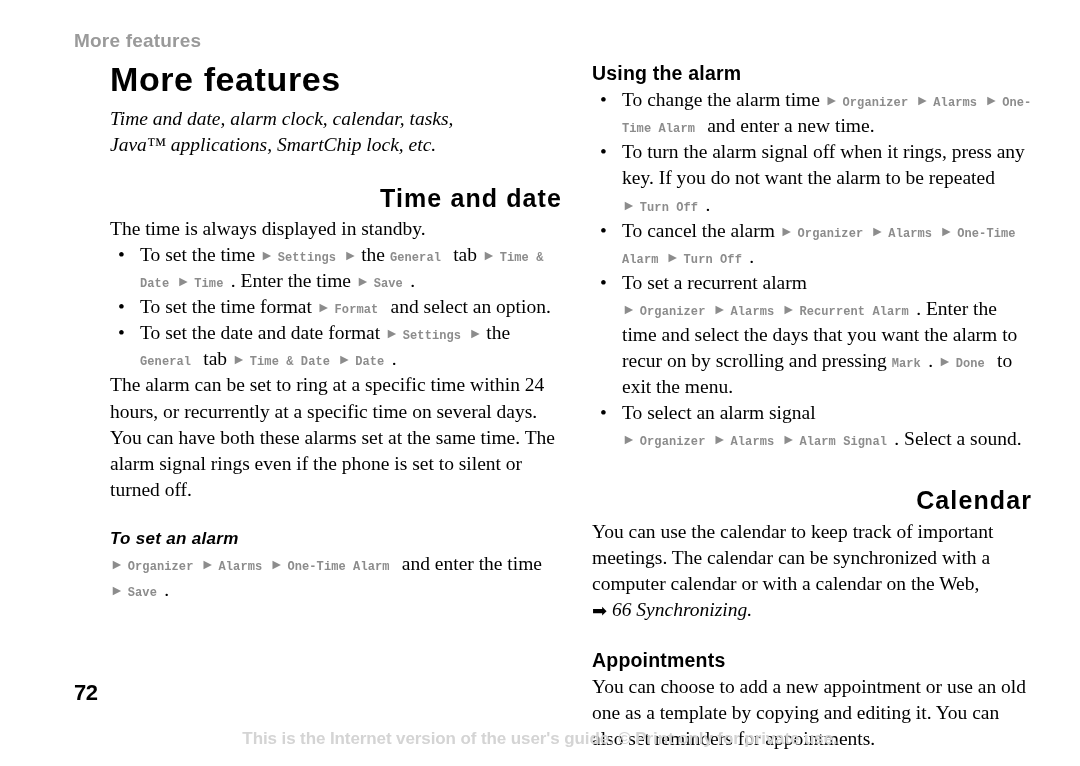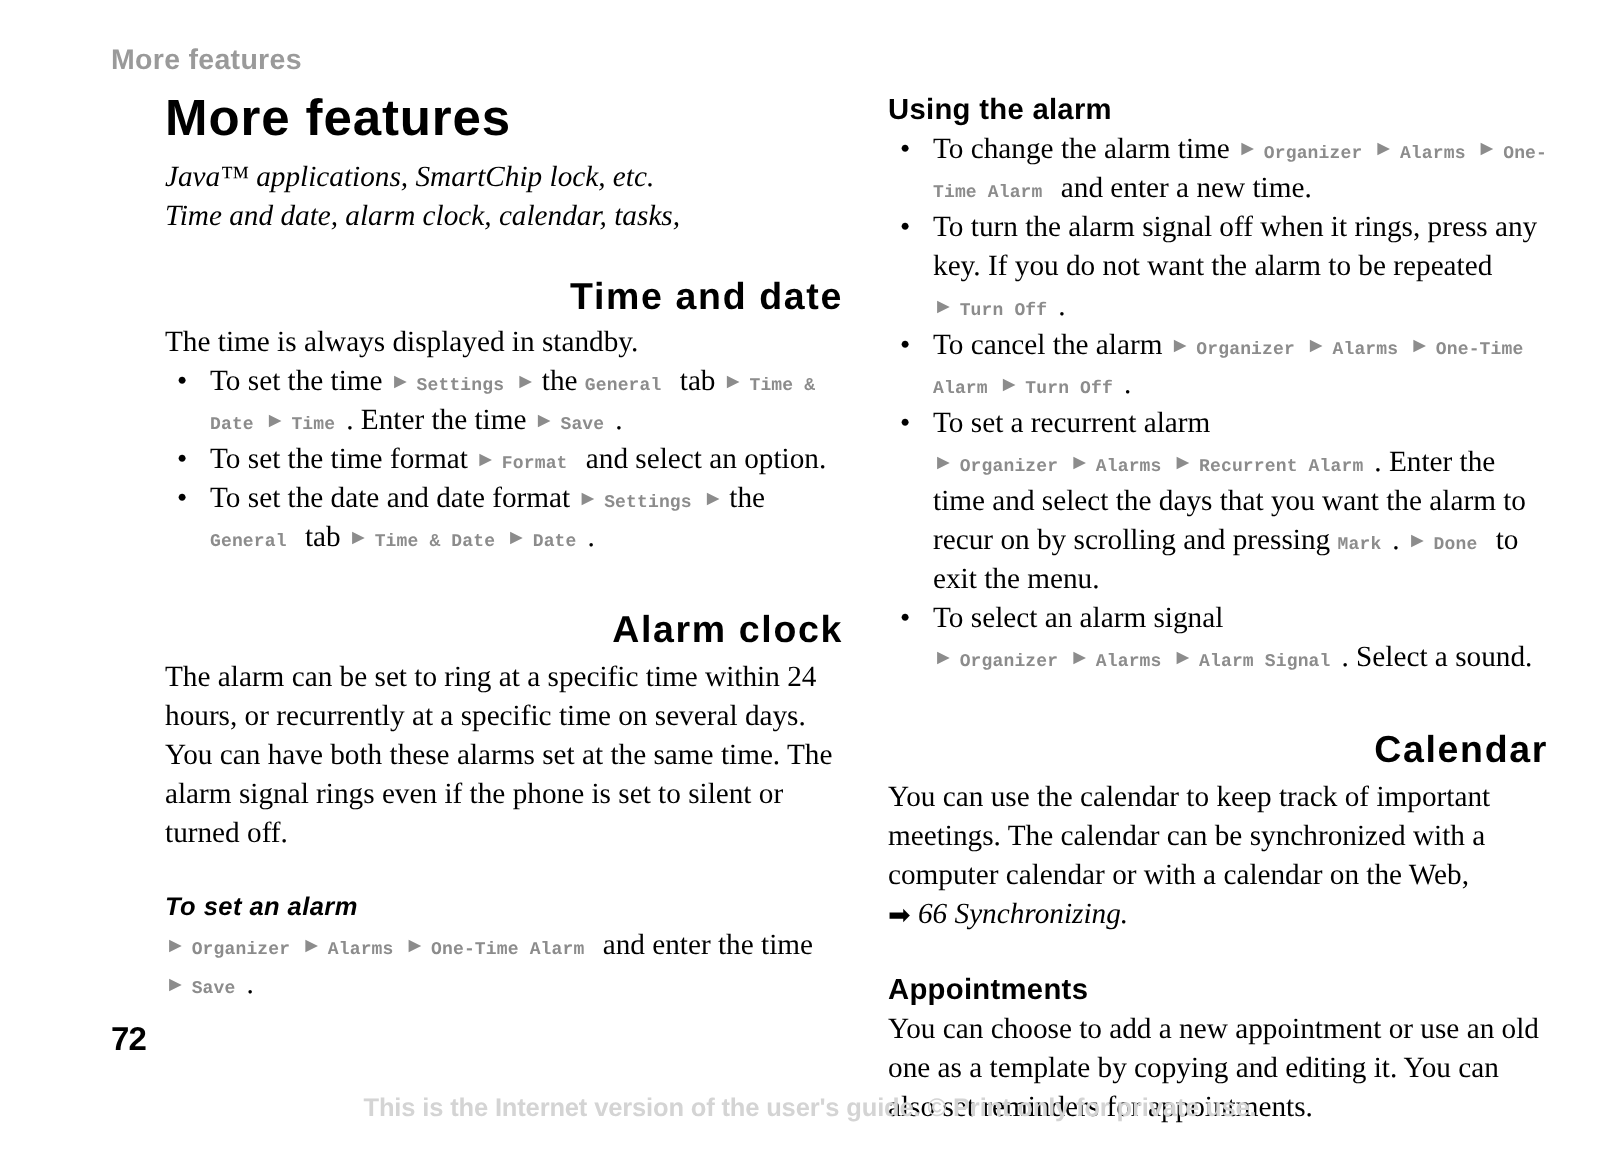--- a/index.html
+++ b/index.html
@@ -174,35 +174,34 @@
 
 <div class="running-header">More features</div>
 
 <div class="page">
 
   <div class="col col-left">
 
     <h1 class="doc-title">More features</h1>
 
     <div class="subtitle">
+      <span class="hang">Time and date, alarm clock, calendar, tasks,</span>
       <span class="hang">Java™ applications, SmartChip lock, etc.</span>
-      <span class="hang">Time and date, alarm clock, calendar, tasks,</span>
     </div>
 
     <h2 class="sec">Time and date</h2>
 
     <p class="body">The time is always displayed in standby.</p>
 
     <ul class="bullets">
         <li><span class="bullet-dot">•</span>To set the time <span class="arrow">►&nbsp;</span><span class="ui">Settings&nbsp;</span><span class="arrow">►&nbsp;</span>the <span class="ui">General&nbsp;</span> tab <span class="arrow">►&nbsp;</span><span class="ui">Time &amp; Date&nbsp;</span><span class="arrow">►&nbsp;</span><span class="ui">Time&nbsp;</span>. Enter the time <span class="arrow">►&nbsp;</span><span class="ui">Save&nbsp;</span>.</li>
         <li><span class="bullet-dot">•</span>To set the time format <span class="arrow">►&nbsp;</span><span class="ui">Format&nbsp;</span> and select an option.</li>
         <li><span class="bullet-dot">•</span>To set the date and date format <span class="arrow">►&nbsp;</span><span class="ui">Settings&nbsp;</span><span class="arrow">►&nbsp;</span>the <span class="ui">General&nbsp;</span> tab <span class="arrow">►&nbsp;</span><span class="ui">Time &amp; Date&nbsp;</span><span class="arrow">►&nbsp;</span><span class="ui">Date&nbsp;</span>.</li>
       </ul>
 
-    <h2 class="sec spaced-top">Alarm clock</h2>
 
     <p class="body">The alarm can be set to ring at a specific time within 24 hours, or recurrently at a specific time on several days. You can have both these alarms set at the same time. The alarm signal rings even if the phone is set to silent or turned off.</p>
 
     <h4 class="subi">To set an alarm</h4>
 
     <p class="body"><span class="arrow">►&nbsp;</span><span class="ui">Organizer&nbsp;</span><span class="arrow">►&nbsp;</span><span class="ui">Alarms&nbsp;</span><span class="arrow">►&nbsp;</span><span class="ui">One-Time Alarm&nbsp;</span> and enter the time <span class="arrow">►&nbsp;</span><span class="ui">Save&nbsp;</span>.</p>
 
   </div>
 
   <div class="col col-right">

